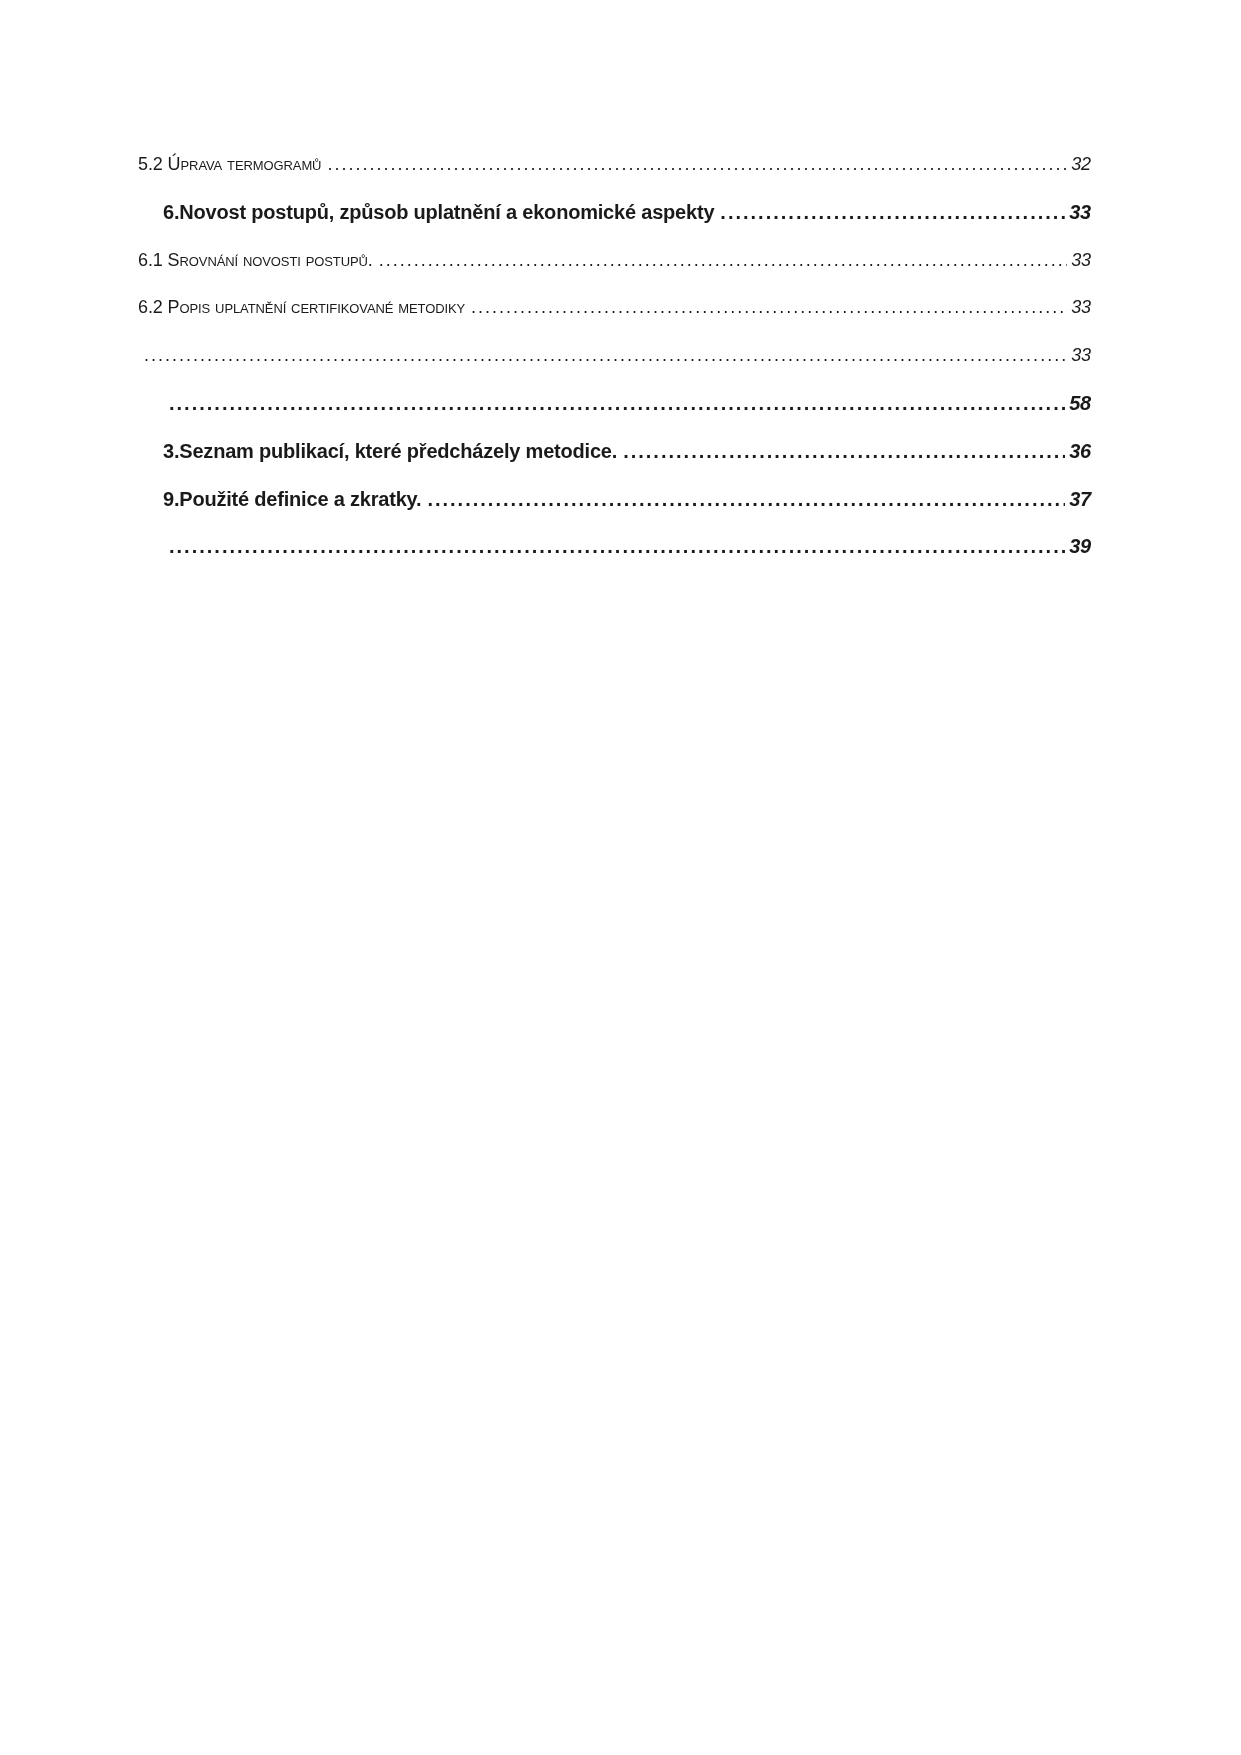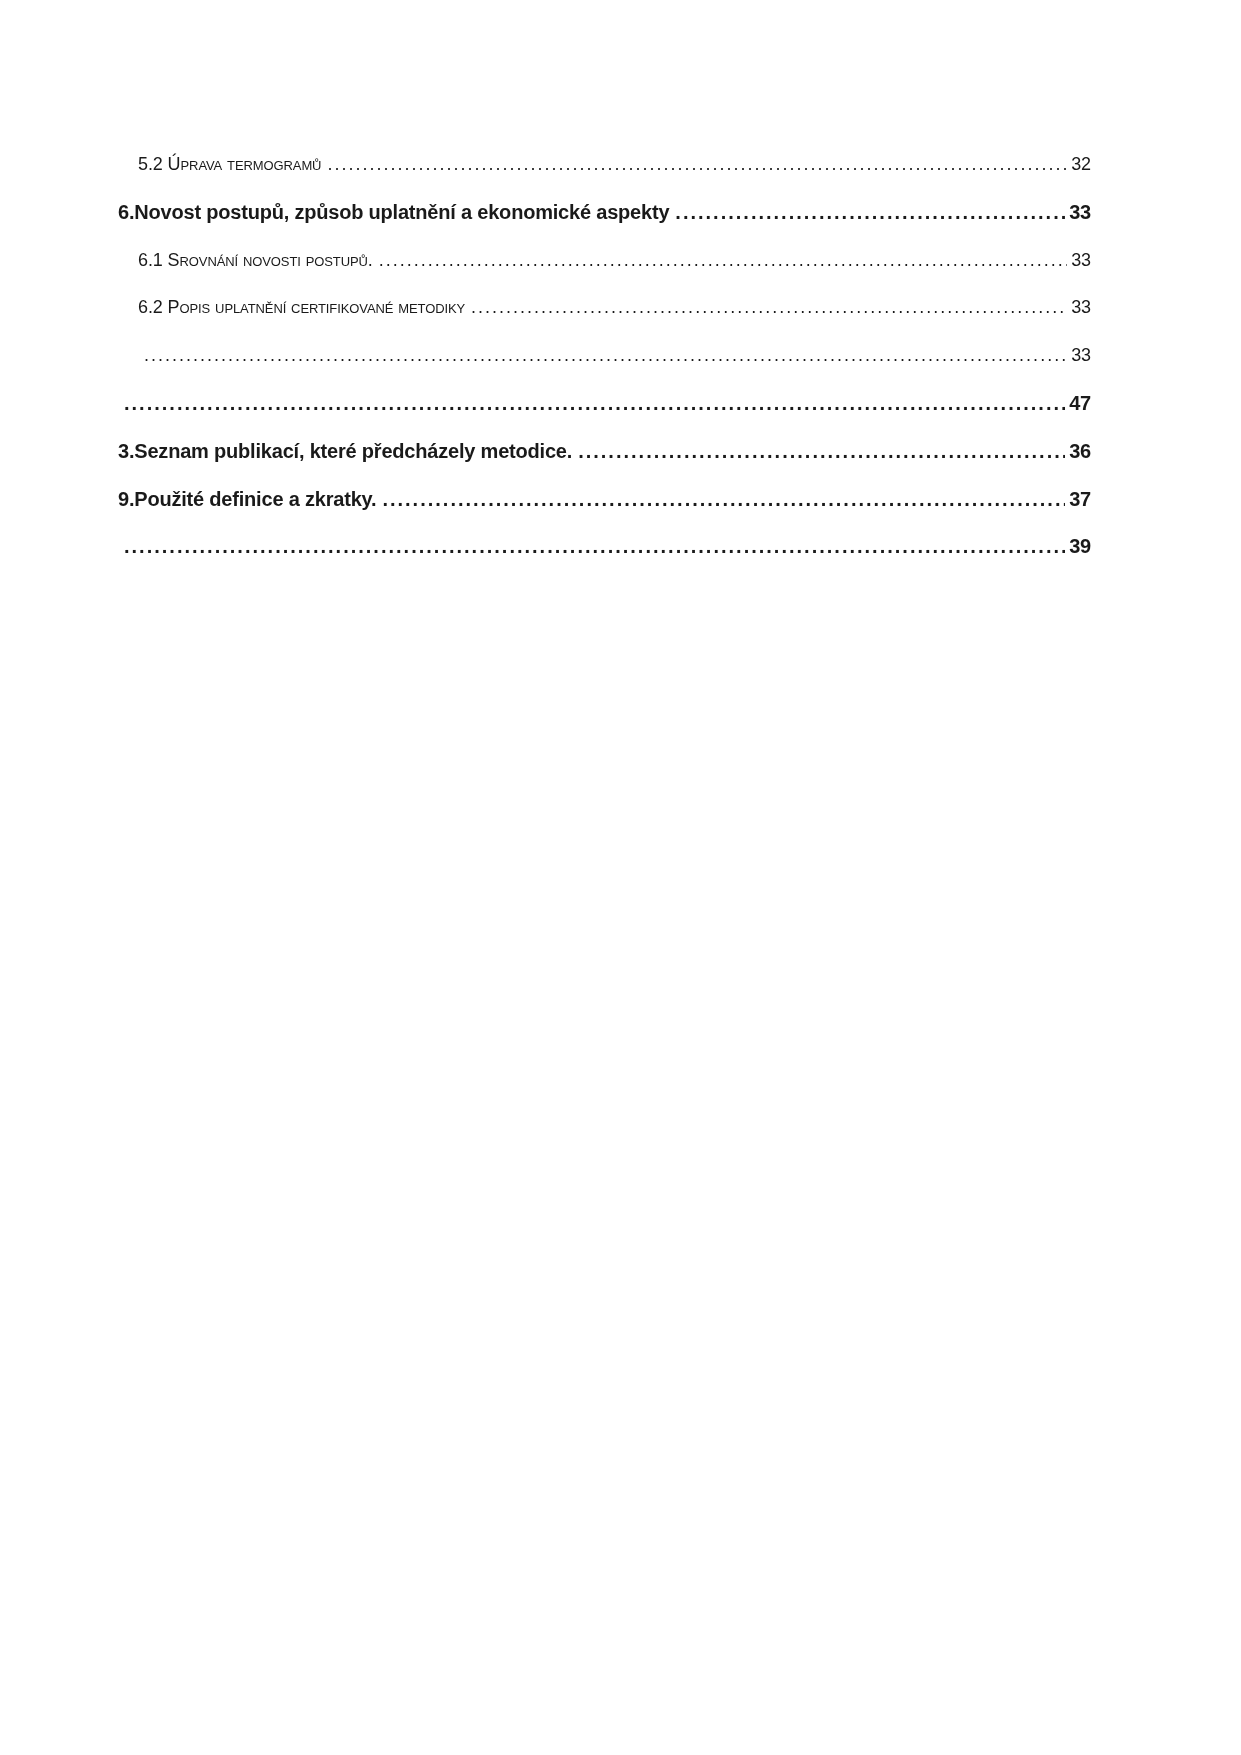--- a/index.html
+++ b/index.html
@@ -31,20 +31,21 @@
     align-items: baseline;
     height: 47.8px;
     line-height: 47.8px;
     white-space: nowrap;
   }
   .toc-row.main,
   .toc-row.appendix {
     font-weight: bold;
     font-size: 20px;
     letter-spacing: -0.2px;
+    margin-left: 45px;
   }
   .toc-row.sub {
     padding-left: 20px;
     font-size: 18px;
     font-weight: normal;
     letter-spacing: -0.1px;
   }
   .toc-row.sub .toc-label {
     font-variant: small-caps;
   }
@@ -55,20 +56,21 @@
     flex: 1 1 auto;
     overflow: hidden;
     white-space: nowrap;
     letter-spacing: 2px;
     margin-left: 6px;
     margin-right: 4px;
     min-width: 12px;
   }
   .toc-page {
     flex: 0 0 auto;
+    font-style: italic;
   }
 </style>
 </head>
 <body style="background: rgb(255, 255, 255); color: rgb(26, 26, 26);">
 
 <div class="page">
   <div class="toc">
       <div class="toc-row sub">
     <span class="toc-label">5.2 Úprava termogramů</span>
     <span class="toc-leader">........................................................................................................................................................................................................</span>
@@ -88,21 +90,21 @@
     <span class="toc-label">6.2 Popis uplatnění certifikované metodiky</span>
     <span class="toc-leader">........................................................................................................................................................................................................</span>
     <span class="toc-page">33</span>
   </div>
       <div class="toc-row sub">
     <span class="toc-leader">........................................................................................................................................................................................................</span>
     <span class="toc-page">33</span>
   </div>
       <div class="toc-row main">
     <span class="toc-leader">........................................................................................................................................................................................................</span>
-    <span class="toc-page">47</span>
+    <span class="toc-page">58</span>
   </div>
       <div class="toc-row main">
     <span class="toc-label">3.Seznam publikací, které předcházely metodice.</span>
     <span class="toc-leader">........................................................................................................................................................................................................</span>
     <span class="toc-page">36</span>
   </div>
       <div class="toc-row main">
     <span class="toc-label">9.Použité definice a zkratky.</span>
     <span class="toc-leader">........................................................................................................................................................................................................</span>
     <span class="toc-page">37</span>

